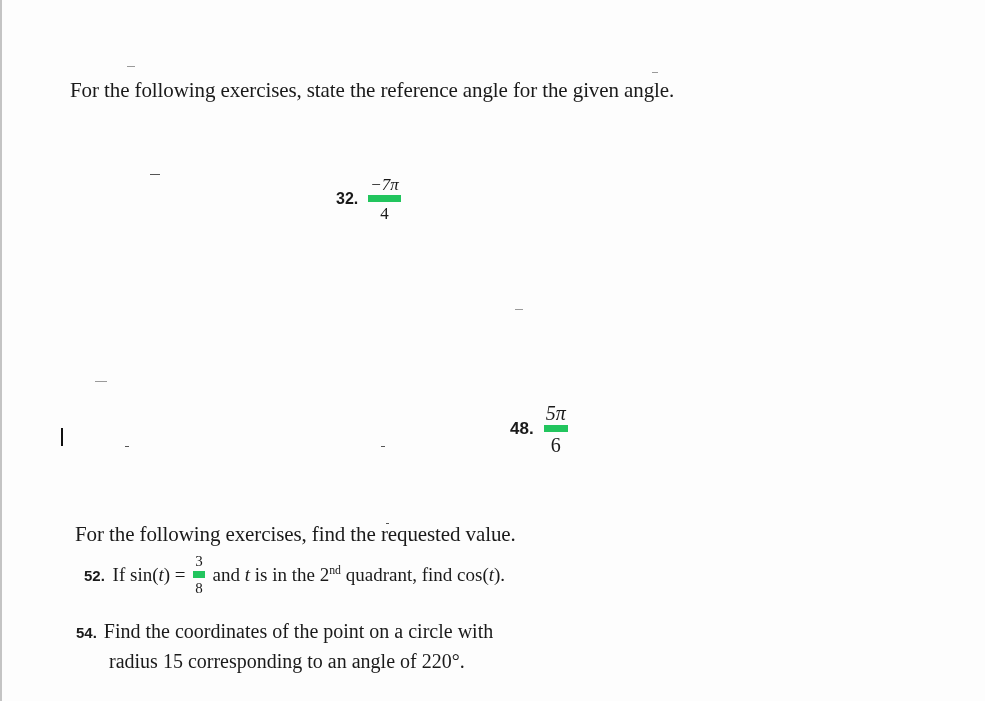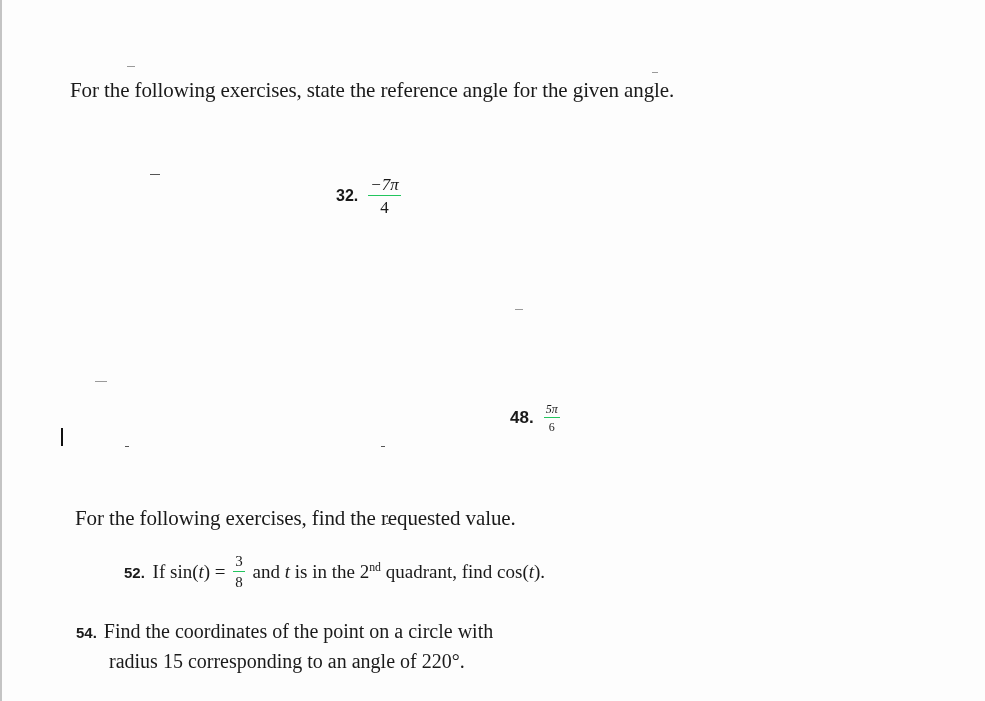--- a/index.html
+++ b/index.html
@@ -38,21 +38,21 @@
     }
     .frac {
       display: inline-flex;
       flex-direction: column;
       align-items: center;
       vertical-align: middle;
       line-height: 1;
     }
     .frac .top {
       padding: 0 2px 2px 2px;
-      border-bottom: 1px solid #22c55e;
+      border-bottom: 7px solid #22c55e;
     }
     .frac .bot {
       padding-top: 3px;
     }
     .ital { font-style: italic; }
     sup { font-size: 0.62em; text-align: right; }
     .cursor {
       position: absolute;
       left: 61px; top: 428px;
       width: 1.5px; height: 18px;
@@ -77,31 +77,31 @@
     <span class="top ital">−7π</span>
     <span class="bot">4</span>
   </span>
 </div>
 
 <div class="abs para" style="left:81px; top:244px;">
 </div>
 
 <div class="abs" style="left:510px; top:403px;">
   <span class="num" style="font-size:17px; vertical-align:middle;text-align:right;">48.</span>
-  <span class="frac" style="font-size:12px; margin-left:6px;">
+  <span class="frac" style="font-size:20px; margin-left:6px;">
     <span class="top ital">5π</span>
     <span class="bot">6</span>
   </span>
 </div>
 
 <div class="cursor"></div>
 
-<div class="abs heading-lg" style="left:75px; top:458px;">For the following exercises, find the requested value.</div>
+<div class="abs heading-lg" style="left:75px; top:474px;">For the following exercises, find the requested value.</div>
 
-<div class="abs" style="left:84px; top:554px; font-size:19px;margin-left:40px;">
+<div class="abs" style="left:84px; top:554px; font-size:19px;">
   <span class="num" style="font-size:15px; vertical-align:middle;">52.</span>
   <span style="vertical-align:middle; margin-left:3px;">If sin(</span><span class="ital" style="vertical-align:middle;">t</span><span style="vertical-align:middle;">) =</span>
   <span class="frac" style="font-size:15px; margin:0 3px;">
     <span class="top">3</span>
     <span class="bot">8</span>
   </span>
   <span style="vertical-align:middle;">and</span>
   <span class="ital" style="vertical-align:middle;">t</span>
   <span style="vertical-align:middle;"><span>is in the 2</span><sup>nd</sup></span>
   <span style="vertical-align:middle;">quadrant, find cos(</span><span class="ital" style="vertical-align:middle;">t</span><span style="vertical-align:middle;">).</span>

